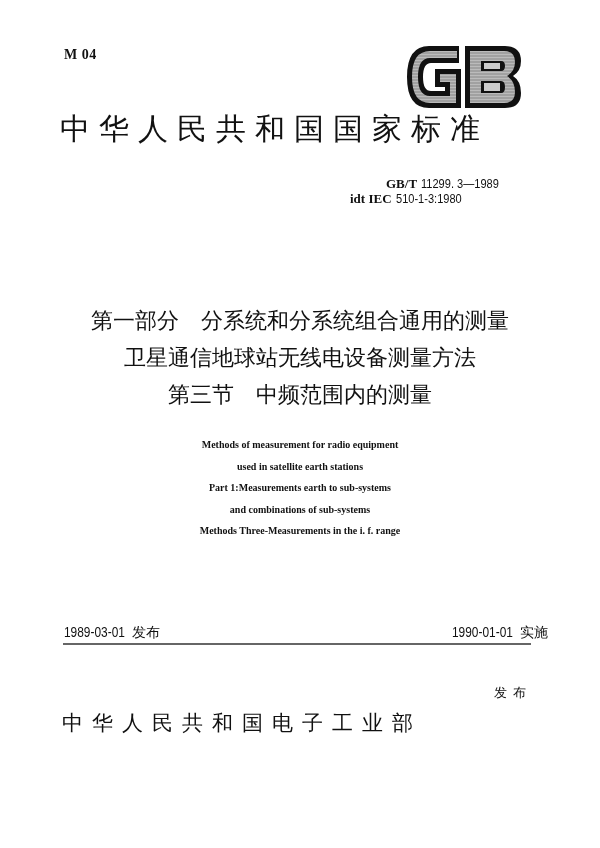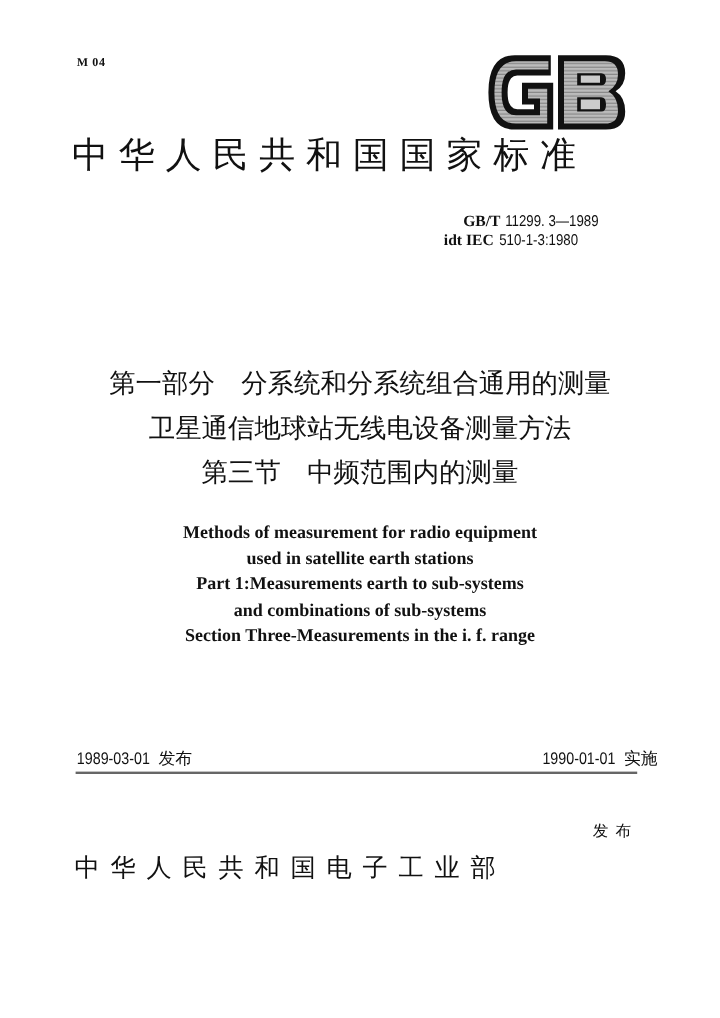--- a/index.html
+++ b/index.html
@@ -1,26 +1,26 @@
 <!DOCTYPE html>
 <html><head>
 <meta charset="utf-8">
 <style>
   html, body { margin:0; padding:0; background:#ffffff; }
   body { width:600px; height:848px; position:relative; overflow:hidden; color:#111; font-family:"DejaVu Sans", sans-serif; }
   .abs { position:absolute; }
-  .code { left:64px; top:47px; font-family:"Liberation Serif", serif; font-weight:bold; font-size:10px; letter-spacing:0.5px; }
+  .code { left:64px; top:47px; font-family:"Liberation Serif", serif; font-weight:bold; font-size:14px; letter-spacing:0.5px; }
   .logo { left:405px; top:43px; width:118px; height:68px; }
   .main-title { left:60px; top:109px; width:470px; font-size:30px; letter-spacing:9px; text-align:left; white-space:nowrap; font-weight:500; }
   .std-num { left:386px; top:176px; font-size:13px; line-height:15px; white-space:nowrap; }
   .std-num .lbl { font-family:"Liberation Serif", serif; font-weight:bold; }
   .std-num .val { font-family:"Liberation Sans", sans-serif; font-size:13px; transform:scaleX(0.85); display:inline-block; transform-origin:left; }
-  .std-num .row2 { margin-left:-36px;text-align:center; }
+  .std-num .row2 { margin-left:-36px; }
   .cn-titles { left:0; width:600px; top:302px; text-align:center; font-size:22px; line-height:37px; font-weight:500; }
-  .en-titles { left:0; width:600px; top:434px; text-align:center; font-family:"Liberation Serif", serif; font-weight:bold; font-size:15px; line-height:21.5px; }
+  .en-titles { left:0; width:600px; top:434px; text-align:center; font-family:"Liberation Serif", serif; font-weight:bold; font-size:10px; line-height:21.5px; }
   .date-l { left:64px; top:624px; font-size:14px; }
   .date-r { right:52px; top:624px; font-size:14px;margin-left:34px; }
   .date-l .num, .date-r .num { font-family:"Liberation Sans", sans-serif; display:inline-block; transform:scaleX(0.85); transform-origin:left; }
   .rule { left:63px; top:643px; width:468px; height:2px; background:#666; }
   .issuer { left:62px; top:679px; font-size:21px; letter-spacing:9px; white-space:nowrap; font-weight:500;margin-top:30px; }
   .issuer-suffix { left:494px; top:684px; font-size:13px; letter-spacing:6px; }
 </style>
 </head>
 <body>
 
@@ -64,21 +64,21 @@
   <div>第一部分　分系统和分系统组合通用的测量</div>
   <div>卫星通信地球站无线电设备测量方法</div>
   <div>第三节　中频范围内的测量</div>
 </div>
 
 <div class="abs en-titles">
   <div>Methods of measurement for radio equipment</div>
   <div>used in satellite earth stations</div>
   <div>Part 1:Measurements earth to sub-systems</div>
   <div>and combinations of sub-systems</div>
-  <div>Section Three-Measurements in the i. f. range</div>
+  <div>Methods Three-Measurements in the i. f. range</div>
 </div>
 
 <div class="abs date-l">
   <span class="num">1989-03-01</span>
   <span style="margin-left:-8px;">发布</span>
 </div>
 <div class="abs date-r">
   <span class="num">1990-01-01</span>
   <span style="margin-left:-8px;">实施</span>
 </div>

